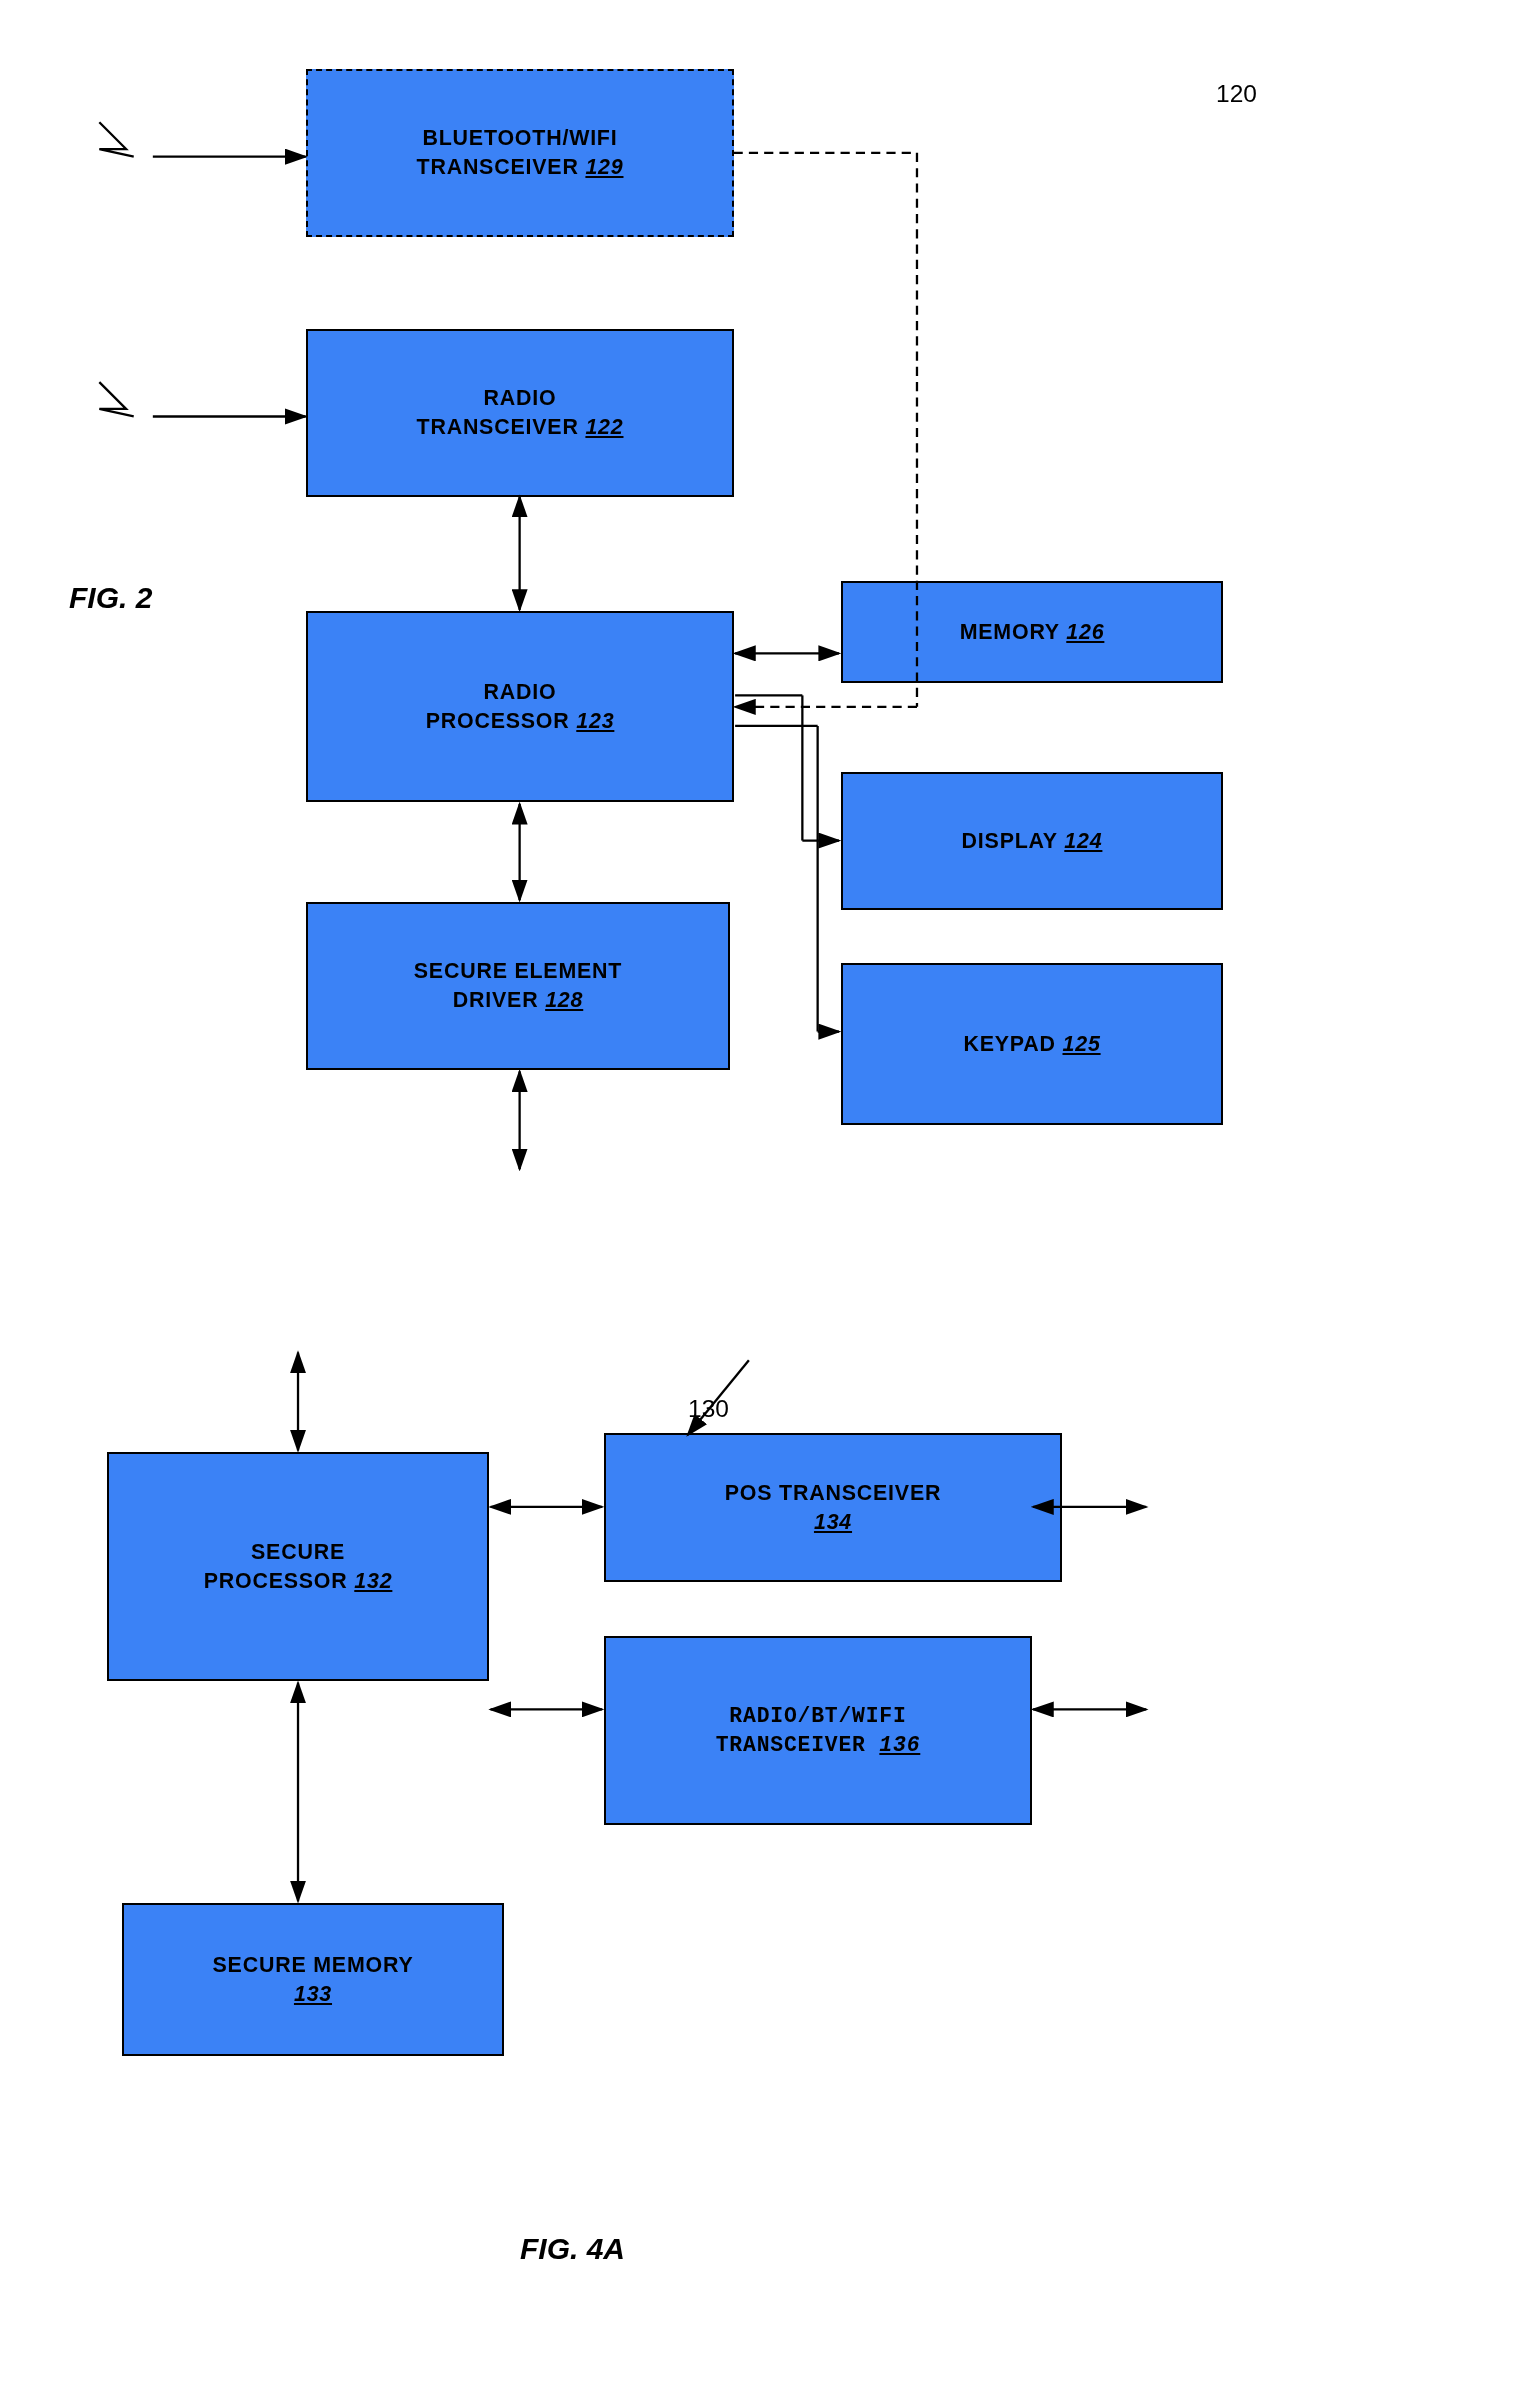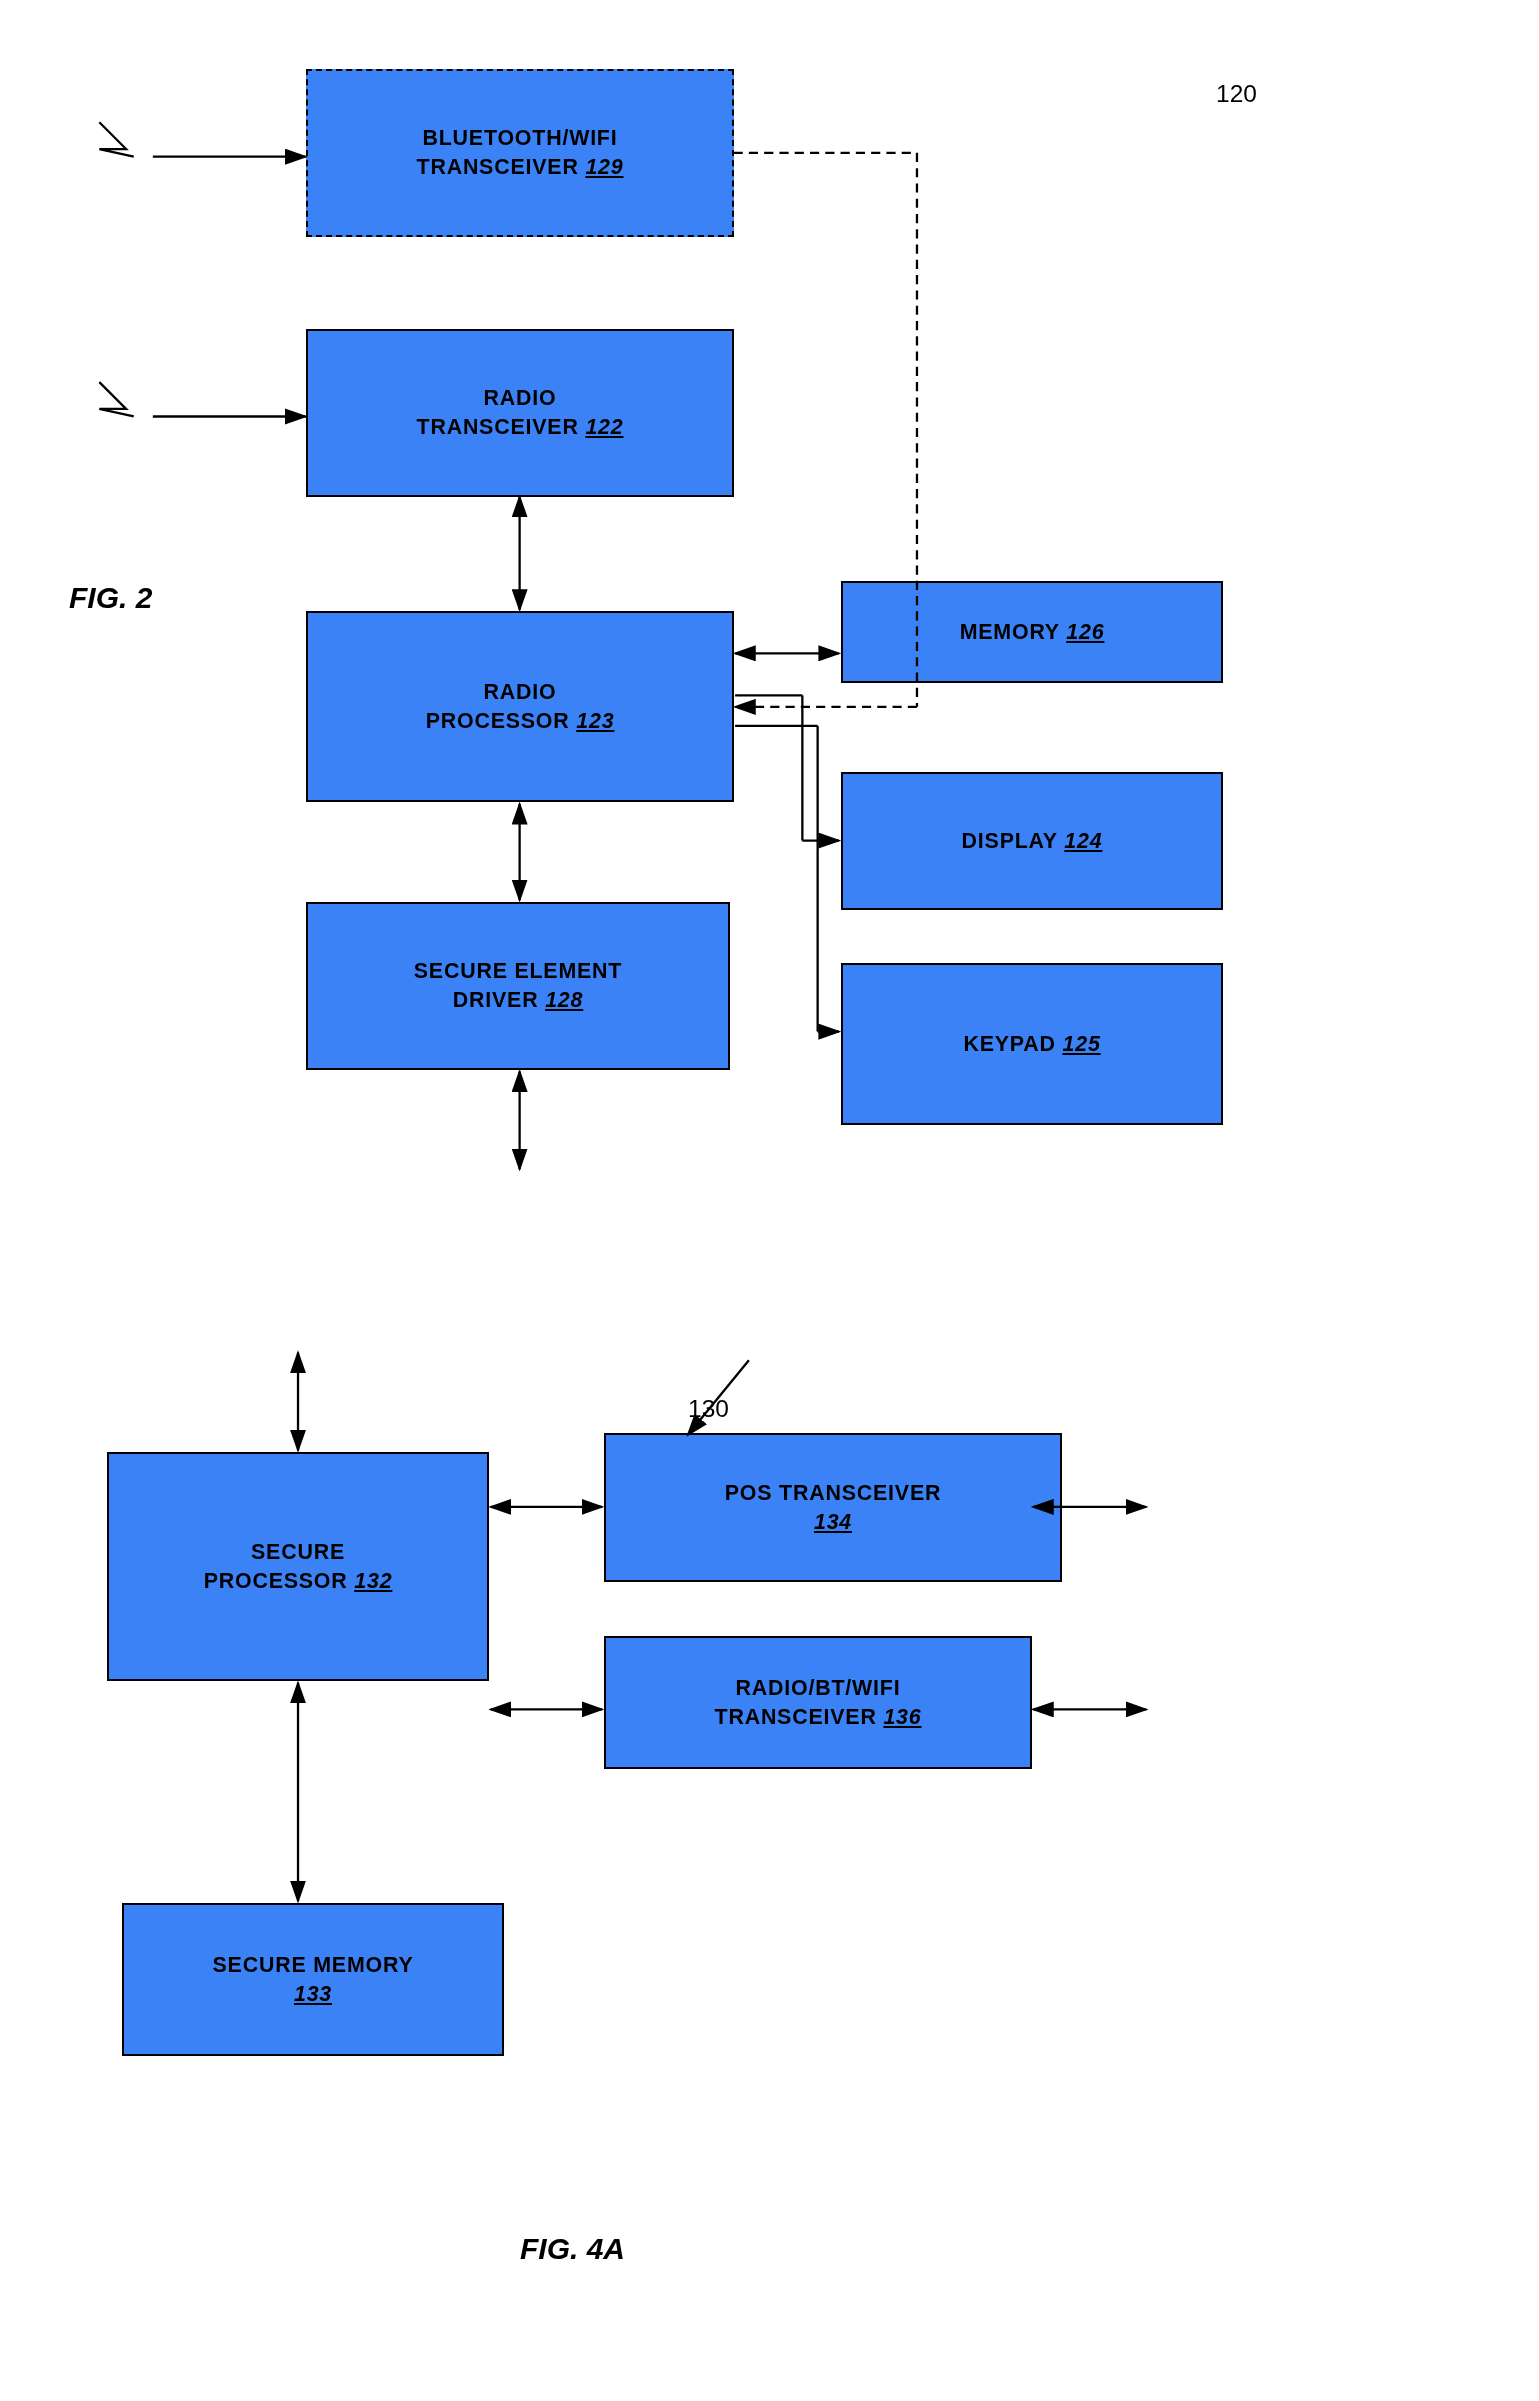--- a/index.html
+++ b/index.html
@@ -133,21 +133,21 @@
       SECURE<br>PROCESSOR <em>132</em>
     </div>
   </div>
 
   <div class="box" style="left:604px; top:1433px; width:458px; height:149px;">
     <div class="box-label">
       POS TRANSCEIVER<br><em>134</em>
     </div>
   </div>
 
-  <div class="box" style="left:604px; top:1636px; width:428px; height:133px;">
+  <div class="box" style="left:604px; top:1636px; width:428px; height:189px;font-family:Liberation Mono, monospace;">
     <div class="box-label">
       RADIO/BT/WIFI<br>TRANSCEIVER <em>136</em>
     </div>
   </div>
 
   <div class="box" style="left:107px; top:1903px; width:382px; height:153px;margin-left:15px;">
     <div class="box-label">
       SECURE MEMORY<br><em>133</em>
     </div>
   </div>

